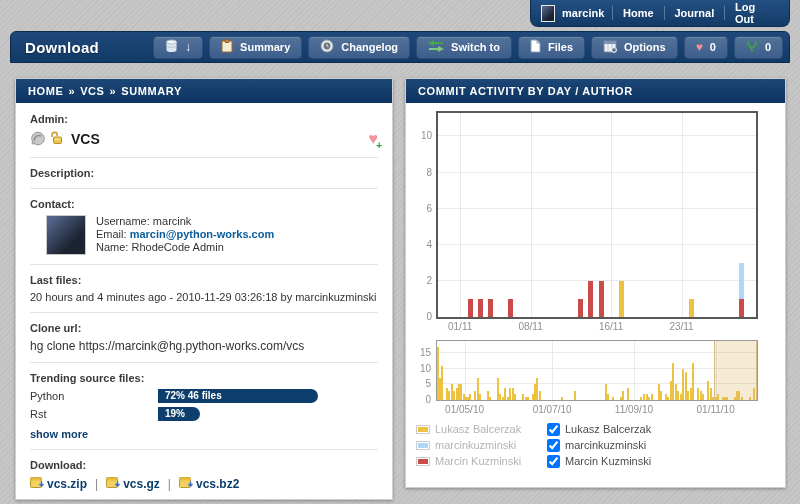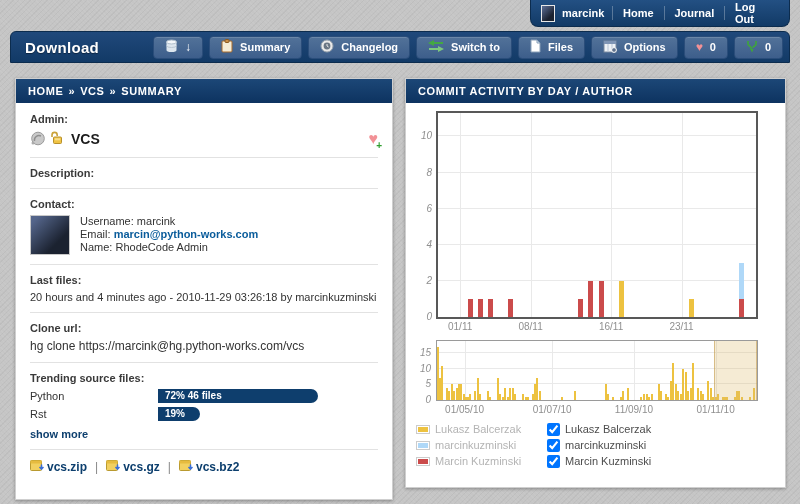--- a/index.html
+++ b/index.html
@@ -61,21 +61,21 @@
   .panel-body { padding:10px 14px; font-size:11px; color:#333; }
   .field-label { font-weight:bold; color:#3a3a3a; font-size:11px; margin-bottom:5px; }
   .sep-line { border-top:1px solid #e2e2e2; margin:9px 0; }
   
   .name-row { display:flex; align-items:center; gap:5px; }
   .repo-title { font-size:14px; font-weight:bold; color:#1b1b1b; margin-left:3px; }
   .follow-wrap { margin-left:auto; position:relative; cursor:pointer; }
   .follow-wrap .plus { position:absolute; right:-4px; bottom:-3px; color:#2e9e2e;
     font-size:10px; font-weight:bold; text-shadow:0 0 2px #fff; }
   
-  .contact-row { display:flex; }
+  .contact-row { display:flex;margin-left:16px; }
   .contact-row .avatar-lg { width:40px; height:40px; border:1px solid #c9c9c9;
     background:linear-gradient(135deg,#54658a 10%,#1b2230 70%); }
   .contact-text { margin-left:10px; line-height:13px; }
   .email-link { color:#0a5c9b; font-weight:bold; text-decoration:none; }
   
   .trend-row { display:flex; align-items:center; margin:4px 0; }
   .trend-name { width:128px; font-size:11px; }
   .trend-bar { height:14px; background:#0e3e6d; border-radius:0 8px 8px 0;
     color:#fff; font-size:10px; font-weight:bold; line-height:14px;
     padding-left:7px; white-space:nowrap; overflow:hidden; }
@@ -86,21 +86,21 @@
   .pipe { color:#888; margin:0 3px; }
   
   .chart-body { position:relative; height:386px; padding:0; }
   .chart-block { position:absolute; }
   .plot { position:relative; background:#fff; }
   .plot-main { width:322px; height:208px; border:2px solid #585858; }
   .plot-overview { width:322px; height:61px; border:1px solid #9a9a9a; }
   .grid-line-h { position:absolute; left:0; right:0; height:1px; background:#e9e9e9; }
   .grid-line-v { position:absolute; top:0; bottom:0; width:1px; background:#e9e9e9; }
   .bar { position:absolute; }
-  .y-tick { position:absolute; right:calc(100% + 6px); color:#8f8f8f; font-size:10px; white-space:nowrap;font-style:italic; }
+  .y-tick { position:absolute; right:calc(100% + 6px); color:#8f8f8f; font-size:10px; white-space:nowrap; }
   .x-tick { position:absolute; top:calc(100% + 4px); transform:translateX(-50%);
     color:#8f8f8f; font-size:10px; white-space:nowrap; }
   .selection { position:absolute; top:0; bottom:0; background:rgba(222,188,114,.30);
     border-left:1px solid rgba(190,150,70,.55); border-right:1px solid rgba(190,150,70,.55); cursor:col-resize; }
   
   .legend { position:absolute; left:10px; top:318px; }
   .legend-row { display:flex; align-items:center; height:16px; }
   .swatch { width:14px; height:9px; border:1px solid #ccc; background:#fff; padding:1px; margin-right:5px; }
   .swatch i { display:block; width:100%; height:100%; }
   .lg-name { color:#b4b4b4; font-size:11px; width:108px; }
@@ -265,20 +265,21 @@
       <span class="trend-name">Python</span>
       <span class="trend-bar" style="width: 160px;">72% 46 files</span>
     </div>
     <div class="trend-row">
       <span class="trend-name">Rst</span>
       <span class="trend-bar" style="width: 42px;">19%</span>
     </div>
     <a href="#" class="show-more">show more</a>
     <div class="sep-line"></div>
 
+    <div class="field-label">Download:</div>
     <div class="inline-links">
       <a href="#">
         <span><svg width="14" height="13" viewBox="0 0 14 13">
               <rect x="0.5" y="1.5" width="11" height="10" rx="1" fill="#f2d060" stroke="#b99a30"></rect>
               <rect x="0.5" y="1.5" width="11" height="3" fill="#e6bb3f"></rect>
               <path d="M11.5 5.5 v4.5 M9.5 8 l2 2.2 2-2.2" stroke="#3a6fd8" stroke-width="1.5" fill="none"></path>
             </svg></span>
         <span>vcs.zip</span>
       </a>
       <span class="pipe">|</span>

